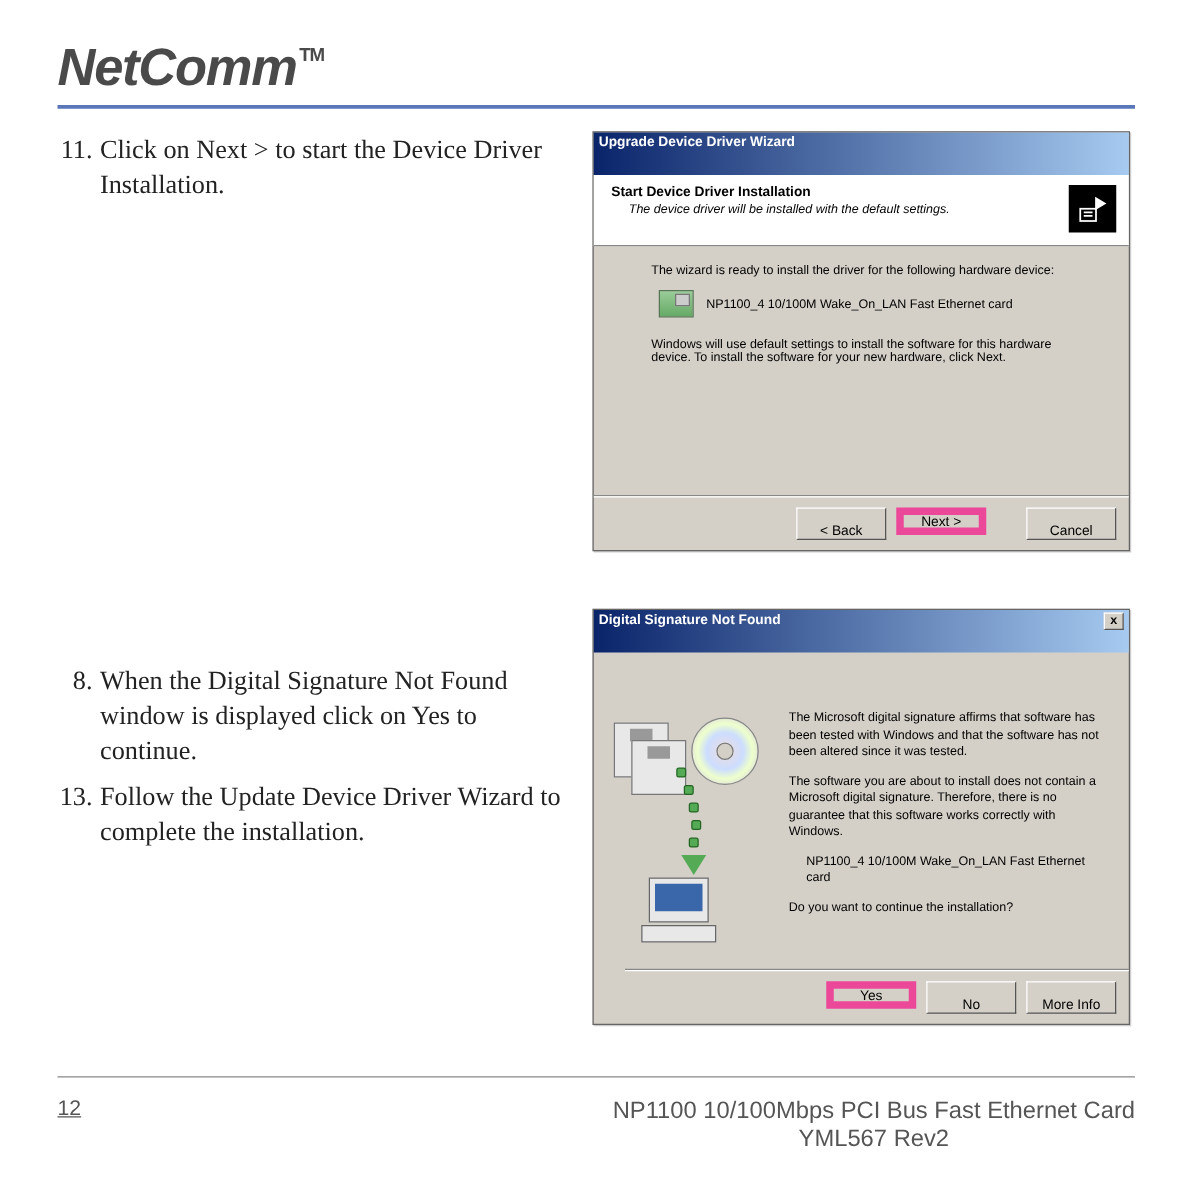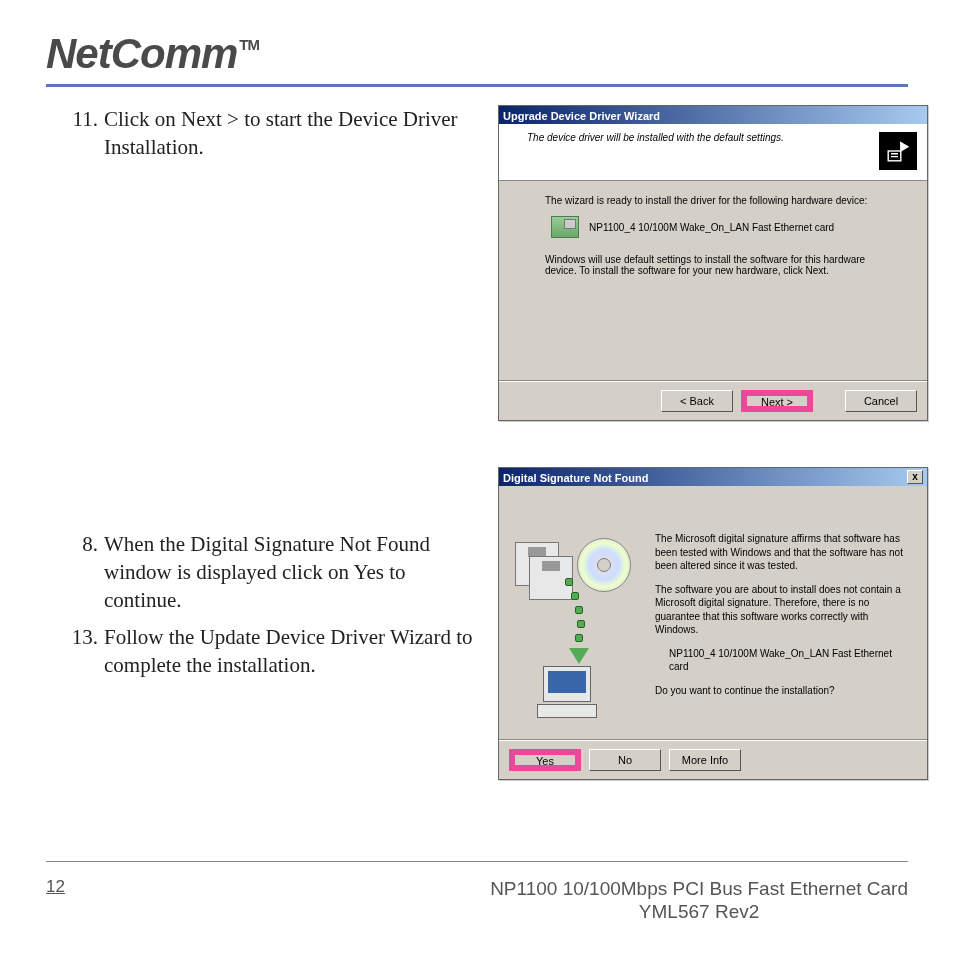--- a/index.html
+++ b/index.html
@@ -28,21 +28,21 @@
     position: relative;
     top: 6px;
     left: 2px;
   }
   .rule {
     border: none;
     border-top: 3px solid #5a77ba;
     margin-bottom: 18px;
   }
   .content { display: flex; gap: 24px; }
-  .left-col { width: 404px; flex-shrink: 0; margin-left: 24px; }
+  .left-col { width: 404px; flex-shrink: 0; }
   .right-col { width: 430px; flex-shrink: 0; display: flex; flex-direction: column; gap: 46px; }
   ol.steps { list-style: none; }
   ol.steps li {
     display: flex;
     font-size: 21px;
     line-height: 1.35;
     margin-bottom: 8px;
   }
   ol.steps li .num { width: 34px; flex-shrink: 0; text-align: right; padding-right: 6px; }
   ol.steps li .txt { flex: 1; }
@@ -56,23 +56,23 @@
     font-size: 11px;
     color: #000;
     box-shadow: 1px 1px 0 rgba(0,0,0,.2);
   }
   .titlebar {
     background: linear-gradient(to right, #0a246a, #a6caf0);
     color: #fff;
     font-weight: bold;
     padding: 2px 4px;
     display: flex;
-    align-items: flex-end;
+    align-items: flex-start;
     font-size: 11px;
-    height: 18px;
+    height: 34px;
   }
   .titlebar .tb-spacer { flex: 1; }
   .closebtn {
     width: 16px; height: 14px;
     background: #d4d0c8;
     border: 1px solid #fff;
     border-right-color: #555; border-bottom-color: #555;
     color:#000; font-weight: bold;
     display:flex; align-items:center; justify-content:center;
     font-size:10px; line-height:1;
@@ -115,21 +115,21 @@
     display:flex; justify-content:flex-end; gap:8px;
   }
   .wbtn {
     min-width: 72px;
     height: 22px;
     background: #d4d0c8;
     border: 1px solid #555;
     border-top-color:#fff; border-left-color:#fff;
     font-size: 11px;
     font-family: Tahoma, Arial, sans-serif;
-    padding: 0 8px;
+    padding: 12px 8px;
     cursor: default;
   }
   .wbtn.default { border: 6px solid #ec4899; padding: 0 7px; height:22px; }
   .gap { width: 16px; }
 
   
   .sig-body { display:flex; padding: 12px 14px 8px 12px; gap: 24px; margin-top: 34px; }
   .sig-art {
     width: 120px; height: 200px; flex-shrink:0;
     position:relative;
@@ -210,20 +210,21 @@
   </div>
 
   <div class="right-col">
 
     <div class="win">
       <div class="titlebar">
         <span>Upgrade Device Driver Wizard</span>
       </div>
       <div class="wiz-head">
         <div class="wh-text">
+          <div class="wh-title">Start Device Driver Installation</div>
           <div class="wh-sub">The device driver will be installed with the default settings.</div>
         </div>
         <div class="wiz-icon">
           <svg viewBox="0 0 40 40">
               <g fill="none" stroke="#fff" stroke-width="2">
                 <rect x="6" y="20" width="18" height="14"></rect>
                 <path d="M10 24 h10 M10 28 h10"></path>
                 <path d="M24 8 l10 6 -10 6 z" fill="#fff"></path>
               </g>
             </svg>
@@ -273,21 +274,21 @@
               <div class="tower"></div>
           </div>
         </div>
         <div class="sig-text">
           <p>The Microsoft digital signature affirms that software has been tested with Windows and that the software has not been altered since it was tested.</p>
           <p>The software you are about to install does not contain a Microsoft digital signature. Therefore, there is no guarantee that this software works correctly with Windows.</p>
           <p class="device-name">NP1100_4 10/100M Wake_On_LAN Fast Ethernet card</p>
           <p>Do you want to continue the installation?</p>
         </div>
       </div>
-      <div class="btnrow" style="justify-content:flex-start;">
+      <div class="btnrow" style="justify-content:flex-end;margin-left:25px;">
         <button class="wbtn default">Yes</button>
         <button class="wbtn">No</button>
         <button class="wbtn">More Info</button>
       </div>
     </div>
 
   </div>
 </div>
 
 <hr class="footer-rule">

